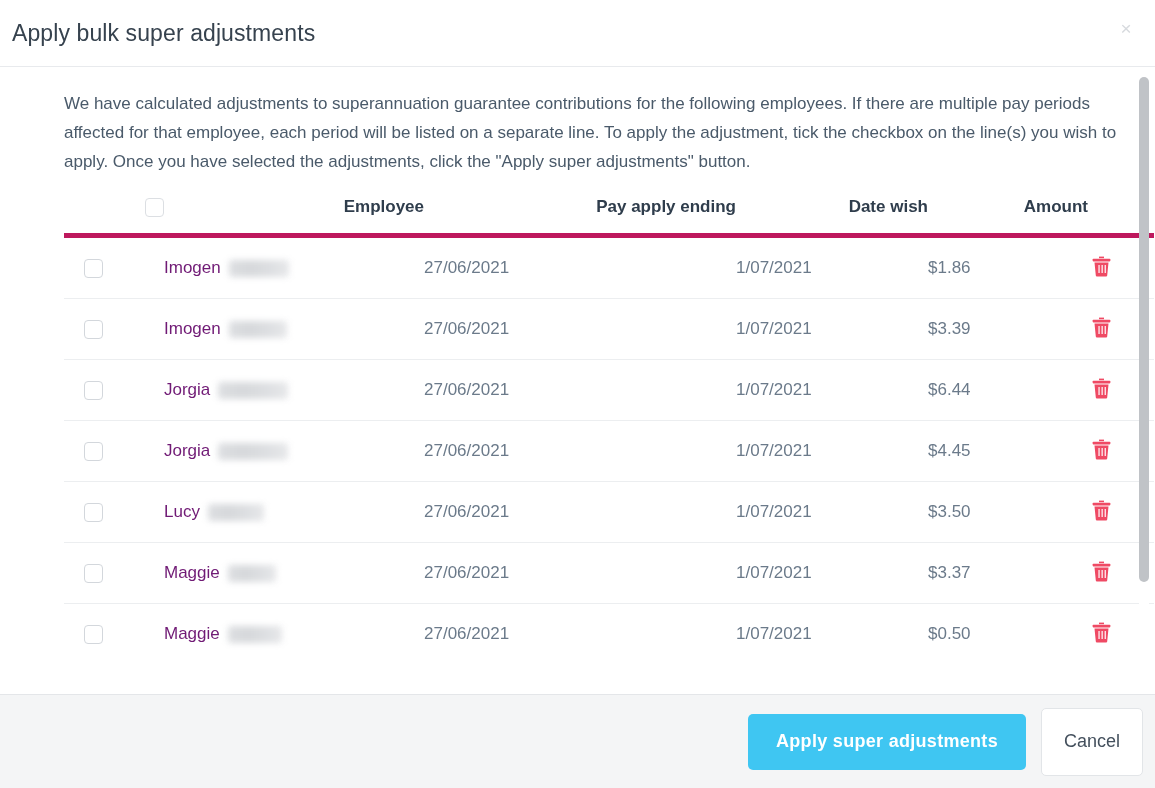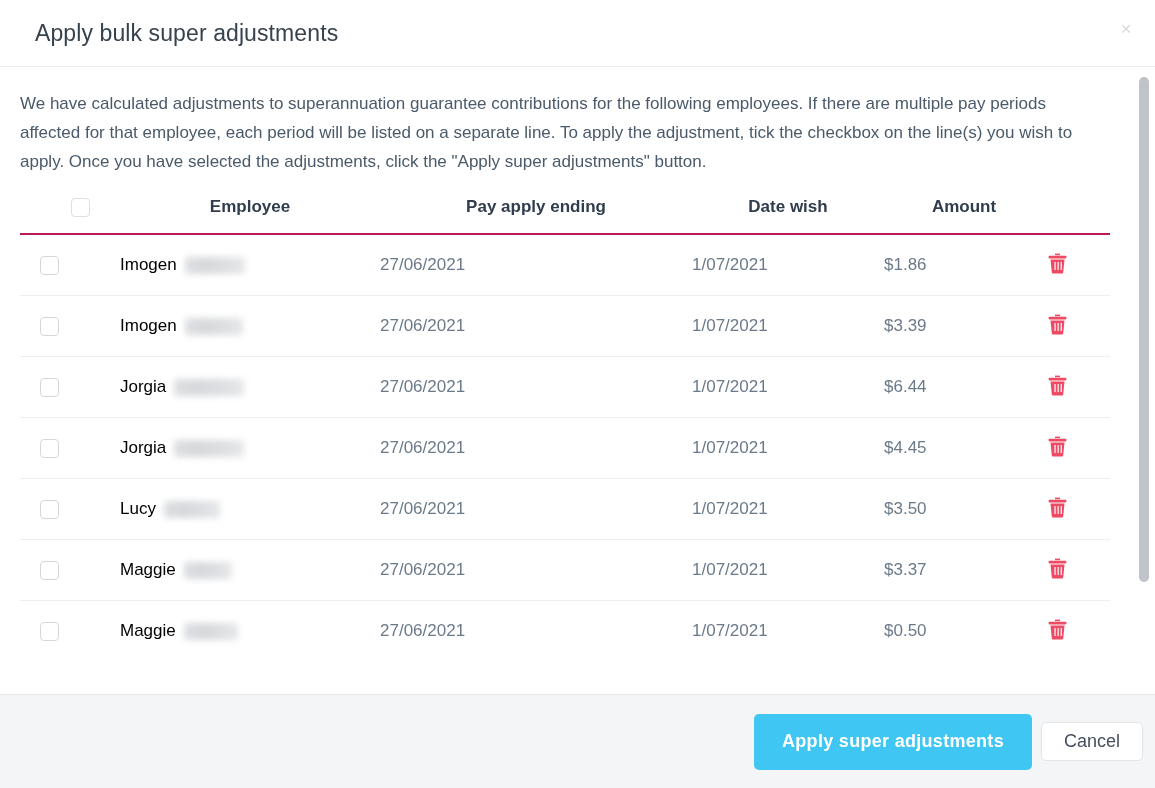--- a/index.html
+++ b/index.html
@@ -32,21 +32,21 @@
     border-bottom: 1px solid #e8eaed;
     display: flex;
     align-items: center;
     position: relative;
     box-sizing: border-box;
   }
   .modal-title {
     font-size: 23px;
     color: #36424e;
     letter-spacing: 0.1px;
-    padding-left: 35px;
+    padding-left: 12px;
     font-weight: 400;
   }
   .close-btn {
     position: absolute;
     right: 14px;
     top: 13px;
     width: 30px;
     height: 30px;
     display: flex;
     align-items: center;
@@ -71,45 +71,46 @@
   .scroll-viewport {
     position: absolute;
     left: 0;
     top: 0;
     right: 0;
     bottom: 0;
     overflow: hidden;
   }
   .scroll-content {
     padding: 0 28px 0 20px;
+    margin-left: 44px;
   }
 
   .intro-text {
     margin: 0;
     padding-top: 22px;
     font-size: 17px;
     line-height: 29px;
     color: #4a5a6a;
     max-width: 1082px;
   }
 
   
   table.adj-table {
     width: 1090px;
     border-collapse: collapse;
     margin-top: 21px;
     table-layout: fixed;
   }
   table.adj-table th {
-    text-align: center;
+    text-align: right;
     font-size: 17px;
     font-weight: 700;
     color: #2f3d4c;
     padding: 0 0 16px 0;
-    border-bottom: 2px solid #be185d;
+    border-bottom: 5px solid #be185d;
     vertical-align: middle;
   }
   table.adj-table td {
     font-size: 17px;
     color: #6b7a8a;
     padding: 0;
     height: 60px;
     border-bottom: 1px solid #eceef0;
     vertical-align: middle;
   }
@@ -140,21 +141,21 @@
     vertical-align: middle;
   }
   .th-check .cbox { border-color: #dcdfe3; }
 
   
   .emp-cell {
     display: flex;
     align-items: center;
     gap: 8px;
   }
-  .emp-first { color: #000000; font-size: 17px; white-space: nowrap; }
+  .emp-first { color: #701a75; font-size: 17px; white-space: nowrap; }
   .redact {
     display: inline-block;
     height: 17px;
     background: linear-gradient(90deg,#dcdee1 0%, #d5d7da 35%, #dbdde0 65%, #e6e7e9 100%);
     border-radius: 2px;
     filter: blur(3.2px);
     opacity: 0.96;
   }
 
   
@@ -194,21 +195,21 @@
   
   .modal-footer {
     height: 94px;
     min-height: 94px;
     background: #f4f5f6;
     border-top: 1px solid #e4e6e9;
     display: flex;
     align-items: center;
     justify-content: flex-end;
     padding-right: 12px;
-    gap: 9px;
+    gap: 15px;
     box-sizing: border-box;
   }
   .btn-primary {
     background: #3fc6f2;
     color: #ffffff;
     border: none;
     border-radius: 5px;
     font-size: 18px;
     font-weight: 700;
     letter-spacing: 0.3px;
@@ -217,21 +218,21 @@
     cursor: pointer;
     font-family: "Liberation Sans", sans-serif;
   }
   .btn-secondary {
     background: #ffffff;
     color: #44505d;
     border: 1px solid #e2e5e8;
     border-radius: 5px;
     font-size: 18px;
     padding: 0 22px;
-    height: 39px;
+    height: 68px;
     cursor: pointer;
     font-family: "Liberation Sans", sans-serif;
   }
 </style>
 </head>
 <body>
 
 <div class="modal">
 
   <div class="modal-header">

